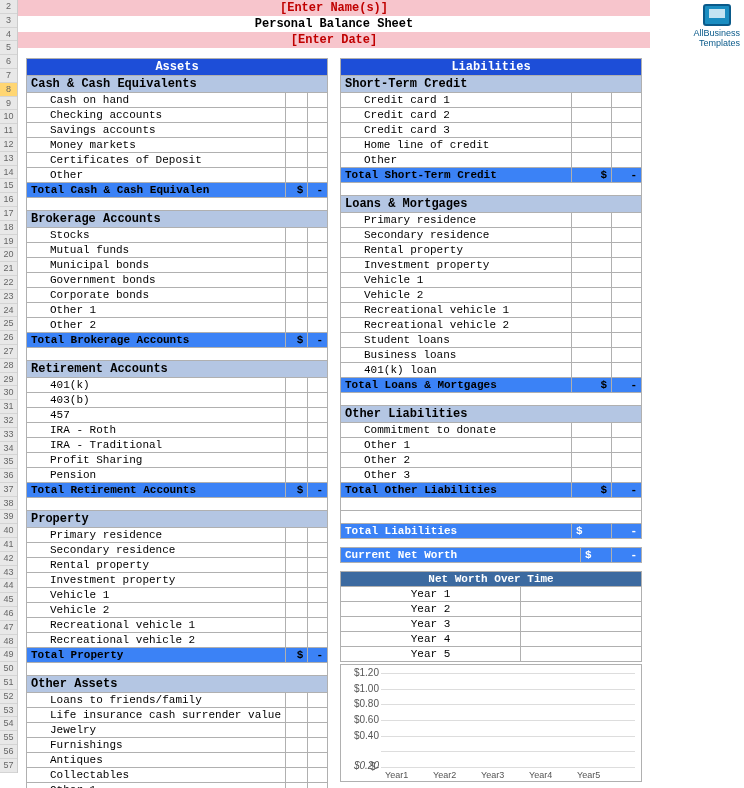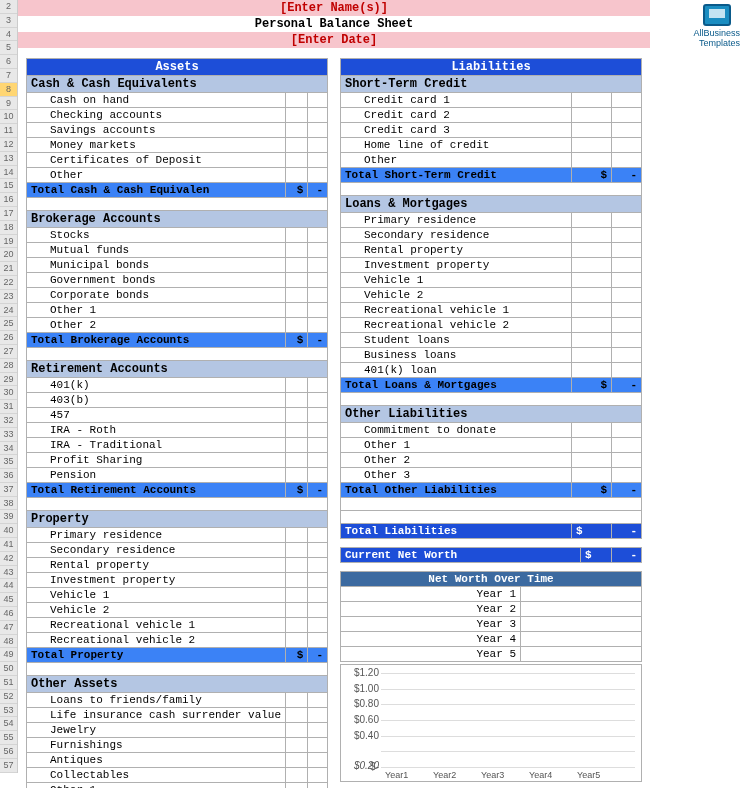--- a/index.html
+++ b/index.html
@@ -41,23 +41,23 @@
   .col { flex: 1; }
   table { width: 100%; border-collapse: collapse; }
   td { border: 1px solid #b0b0b0; padding: 1px 4px; height: 13px; font-size: 11px; white-space: nowrap; }
   .col-head { background: #1d4ed8; color: #fff; text-align: center; font-weight: bold; font-size: 12px; }
   .sect-head { background: #b4c6e3; font-weight: bold; font-size: 12px; }
   .sect-total { background: #3b82f6; font-weight: bold; font-size: 12px; }
   .sect-total .amt, .col-head .amt { text-align: right; width: 40px; }
   .sect-total .dash, .grand .dash { text-align: right; width: 30px; }
   .indent { padding-left: 23px; }
   .empty td { height: 13px; }
-  .grand { background: #1d4ed8; color: #fff; font-weight: bold; }
+  .grand { background: #3b82f6; color: #fff; font-weight: bold; }
   .networth-head { background: #3c6aa0; color: #fff; font-weight: bold; text-align: center; }
-  .nw-row td:first-child { text-align: right; width: 180px; }
+  .nw-row td:first-child { text-align: center; width: 180px; }
   .logo {
     position: absolute;
     right: 4px;
     top: 4px;
     text-align: right;
     font-family: Arial, sans-serif;
     font-size: 9px;
     color: #0a5a8a;
   }
   .logo-icon {

